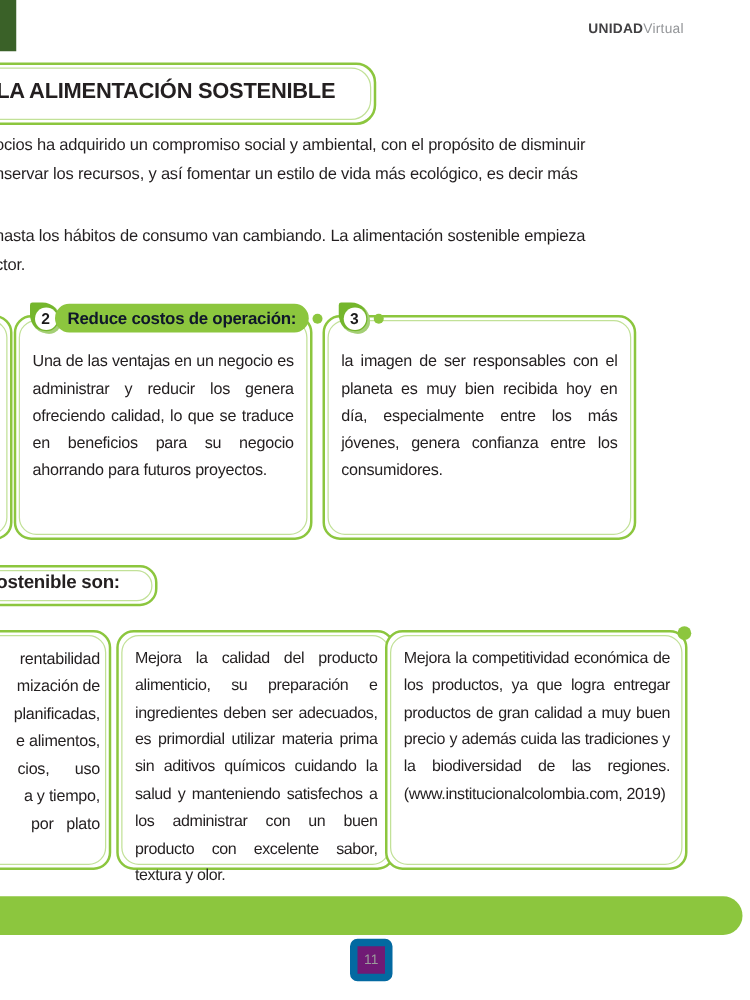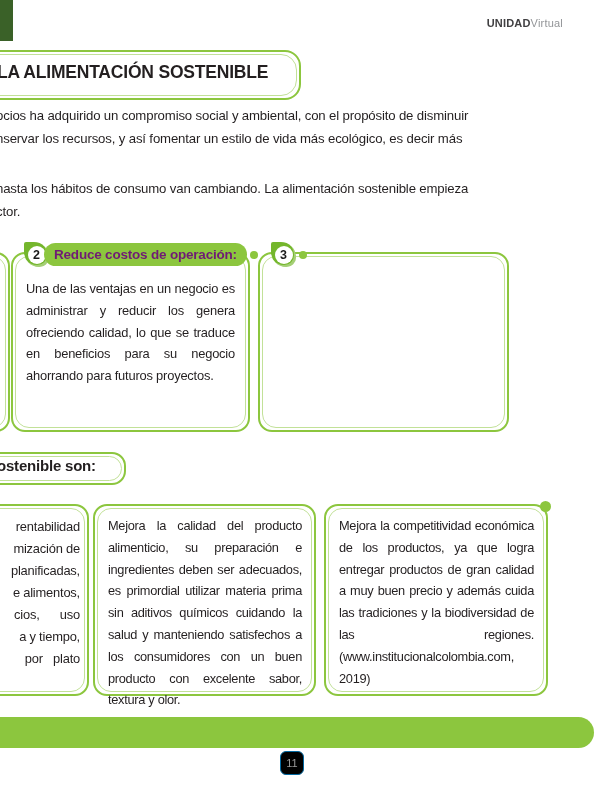--- a/index.html
+++ b/index.html
@@ -3,21 +3,21 @@
 <meta charset="utf-8">
 <style>
   html,body { margin:0; padding:0; background:#fff; }
   .page {
     position:relative; width:600px; height:800px; overflow:hidden;
     background:#ffffff; font-family:"Liberation Sans", sans-serif; color:#231f20;
   }
   
   .corner-mark { position:absolute; left:0; top:0; width:13px; height:41px; background:#3a6128; }
   
-  .logo { position:absolute; top:17px; right:37px; font-size:11px; letter-spacing:.2px; white-space:nowrap; }
+  .logo { position:absolute; top:17px; right:53px; font-size:11px; letter-spacing:.2px; white-space:nowrap; }
   .logo-bold { font-weight:bold; color:#414042; }
   .logo-light { color:#939598; }
   
   .gbox { position:absolute; background:#fff; border:2px solid #8cc63e; }
   .gbox::before { content:""; position:absolute; inset:2px; border:1.5px solid #c2e198; border-radius:inherit; pointer-events:none; }
   
   .title-box { left:-40px; top:50px; width:337px; height:46px; border-radius:16px; }
   .page-title { position:absolute; left:-3px; top:62px; margin:0; font-size:17.5px; font-weight:bold;
     letter-spacing:-.2px; white-space:nowrap; z-index:2; }
   
@@ -31,46 +31,46 @@
   .card-2 { left:11px; width:235px; }
   .card-3 { left:258px; width:247px; }
   .card-head { position:absolute; top:-12px; left:11px; display:flex; align-items:center; z-index:2; }
   .leaf { width:25px; height:25px; background:#74b62c; border-radius:2px 62% 40% 62%;
     display:flex; align-items:center; justify-content:center; flex:none;
     box-shadow:inset -2px -2px 0 rgba(255,255,255,.35); }
   .leaf-num { width:18px; height:18px; background:#fff; border-radius:50%; display:flex;
     align-items:center; justify-content:center; font-size:12.5px; font-weight:bold; color:#1a1a1a; }
   .pill { margin-left:-5px; background:#8cc63e; border-radius:12px; height:23px; display:flex;
     align-items:center; padding:0 10px; font-weight:bold; font-size:13.5px; letter-spacing:-.2px;
-    white-space:nowrap; color:#701a75; }
+    white-space:nowrap; color:#0f172a; }
   .head-dot { width:8px; height:8px; border-radius:50%; background:#8cc63e; margin-left:3px; flex:none; }
   .card-body { position:absolute; left:13px; right:13px; top:24px; font-size:12.9px;
     letter-spacing:-.2px; line-height:21.8px; text-align:justify; }
   
   .benefits-box { left:-240px; top:452px; width:362px; height:29px; border-radius:14px; }
   .benefits-label { position:absolute; left:-3px; top:457px; font-size:15px; font-weight:bold;
     letter-spacing:-.2px; white-space:nowrap; z-index:2; }
   
   .bbox { top:504px; height:188px; border-radius:14px; }
   .bbox-left { left:-160px; width:245px; }
   .bbox-mid { left:93px; width:219px; }
-  .bbox-right { left:324px; width:220px; }
+  .bbox-right { left:308px; width:220px;padding-left:18px; }
   .frag-col { position:absolute; right:7px; top:10px; width:82px; font-size:12.9px;
     letter-spacing:-.2px; line-height:22px; }
   .fragline { white-space:pre; text-align:right; }
   .bbox-body { position:absolute; left:13px; right:12px; top:9px; font-size:12.8px;
     letter-spacing:-.3px; line-height:21.8px; text-align:justify; }
   .corner-dot { position:absolute; right:-5px; top:-5px; width:11px; height:11px;
     border-radius:50%; background:#8cc63e; z-index:2; }
   
   .bottom-bar { position:absolute; left:-20px; top:717px; width:614px; height:31px;
     background:#8cc63e; border-radius:16px; }
   .page-num { position:absolute; left:280px; top:751px; width:22px; height:22px;
-    border:1px solid #0369a1; border-radius:6px; display:flex; align-items:center;
-    justify-content:center; font-size:11px; color:#9b9b9b; background:#000000; }
+    border:6px solid #0369a1; border-radius:6px; display:flex; align-items:center;
+    justify-content:center; font-size:11px; color:#9b9b9b; background:#701a75; }
 </style>
 </head>
 <body>
 
 <div class="page">
 
   <div class="corner-mark"></div>
 
   <div class="logo">
     <span class="logo-bold">UNIDAD</span><span class="logo-light">Virtual</span>
@@ -102,39 +102,40 @@
     <div class="card-body">Una de las ventajas en un negocio es administrar y reducir los genera ofreciendo calidad, lo que se traduce en beneficios para su negocio ahorrando para futuros proyectos.</div>
   </div>
 
   <div class="gbox card card-3">
     <div class="card-head">
       <span class="leaf">
         <span class="leaf-num">3</span>
       </span>
       <span class="head-dot"></span>
     </div>
+    <div class="card-body">la imagen de ser responsables con el planeta es muy bien recibida hoy en día, especialmente entre los más jóvenes, genera confianza entre los consumidores.</div>
   </div>
 
   <div class="gbox benefits-box"></div>
   <div class="benefits-label">ostenible son:</div>
 
   <div class="gbox bbox bbox-left">
     <div class="frag-col">
       <div class="fragline">rentabilidad</div>
       <div class="fragline">mización de</div>
       <div class="fragline">planificadas,</div>
       <div class="fragline">e alimentos,</div>
       <div class="fragline">cios,      uso</div>
       <div class="fragline">a y tiempo,</div>
       <div class="fragline">por   plato</div>
     </div>
   </div>
 
   <div class="gbox bbox bbox-mid">
-    <div class="bbox-body">Mejora la calidad del producto alimenticio, su preparación e ingredientes deben ser adecuados, es primordial utilizar materia prima sin aditivos químicos cuidando la salud y manteniendo satisfechos a los consumidores con un buen producto con excelente sabor, textura y olor.</div>
+    <div class="bbox-body">Mejora la calidad del producto alimenticio, su preparación e ingredientes deben ser adecuados, es primordial utilizar materia prima sin aditivos químicos cuidando la salud y manteniendo satisfechos a los administrar con un buen producto con excelente sabor, textura y olor.</div>
   </div>
 
   <div class="gbox bbox bbox-right">
     <span class="corner-dot"></span>
     <div class="bbox-body">Mejora la competitividad económica de los productos, ya que logra entregar productos de gran calidad a muy buen precio y además cuida las tradiciones y la biodiversidad de las regiones. (www.institucionalcolombia.com, 2019)</div>
   </div>
 
   <div class="bottom-bar"></div>
 
   <div class="page-num">

